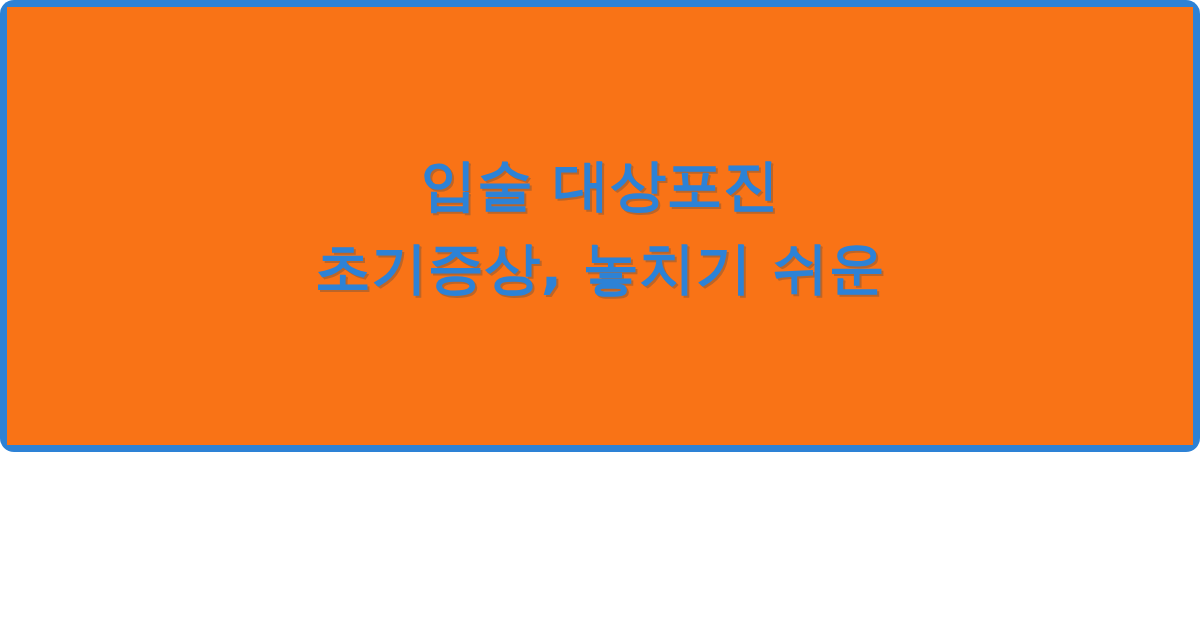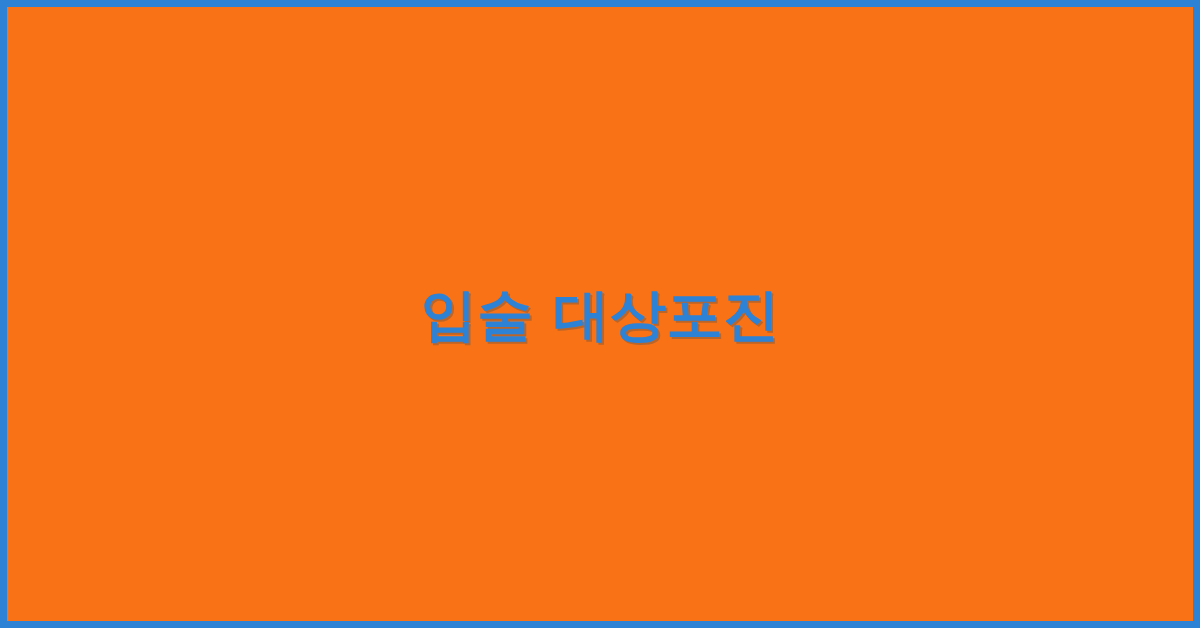--- a/index.html
+++ b/index.html
@@ -6,24 +6,25 @@
   html, body {
     margin: 0;
     padding: 0;
     background: #ffffff;
   }
 
   
   .canvas {
     position: relative;
     width: 1200px;
-    height: 628px;
+    height: 452px;
     box-sizing: border-box;
     overflow: hidden;
     font-family: "Liberation Sans", "DejaVu Sans", sans-serif;
+    border-radius: 14px;
   }
 
   
   .frame {
     position: absolute;
     inset: 0;
     background: #2d82d6;
   }
 
   
@@ -69,17 +70,18 @@
 <body>
 
 <div class="canvas">
 
   <div class="frame"></div>
 
   <div class="plate">
 
     <div class="headline-block">
       <span class="headline-line">입술 대상포진</span>
+      <span class="headline-line">초기증상, 놓치기 쉬운</span>
     </div>
 
   </div>
 
 </div>
 
 </body></html>

